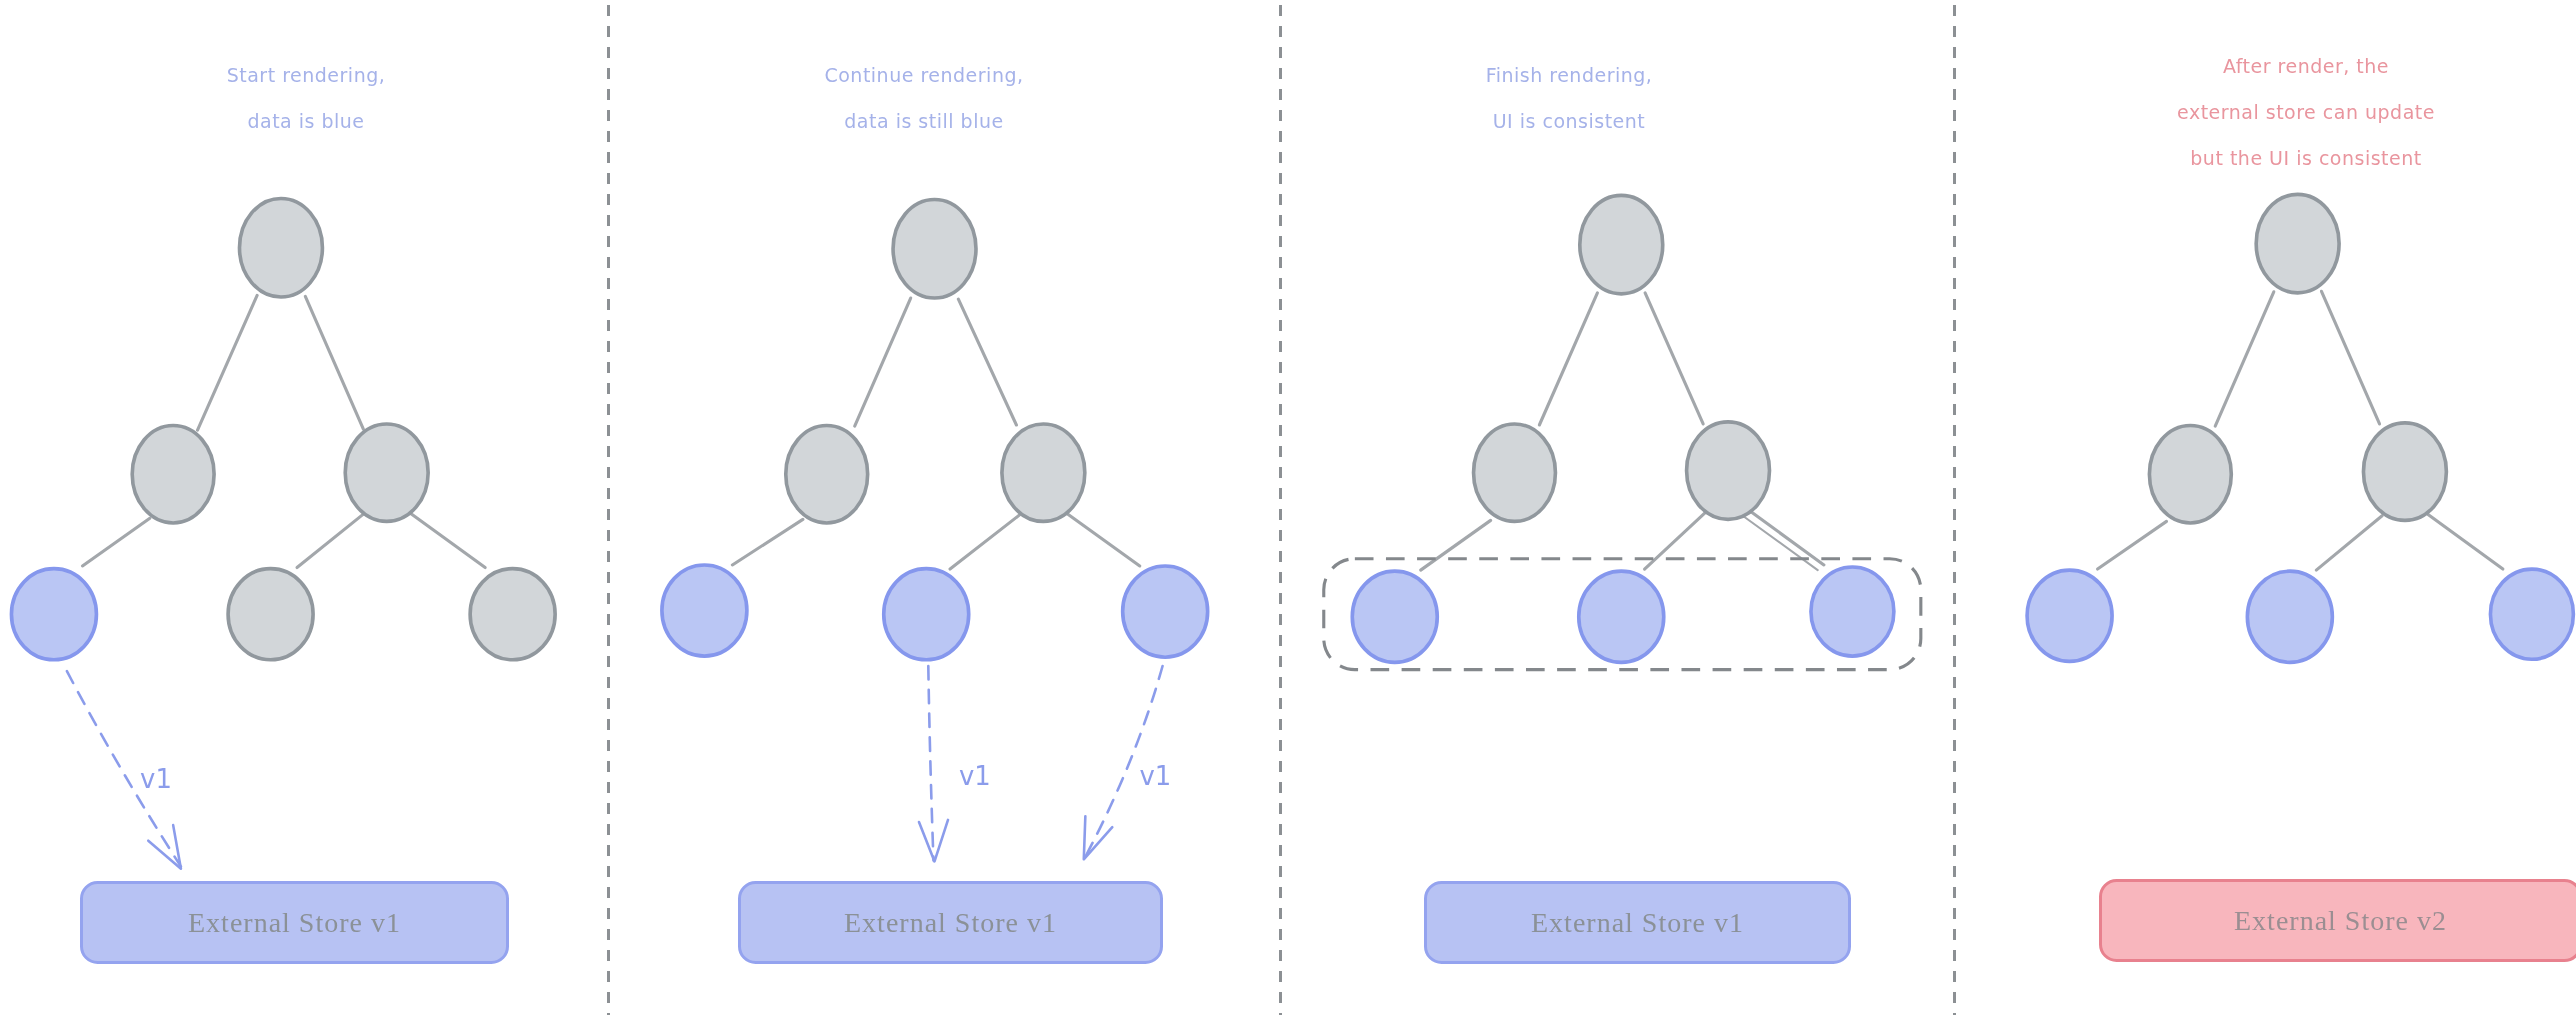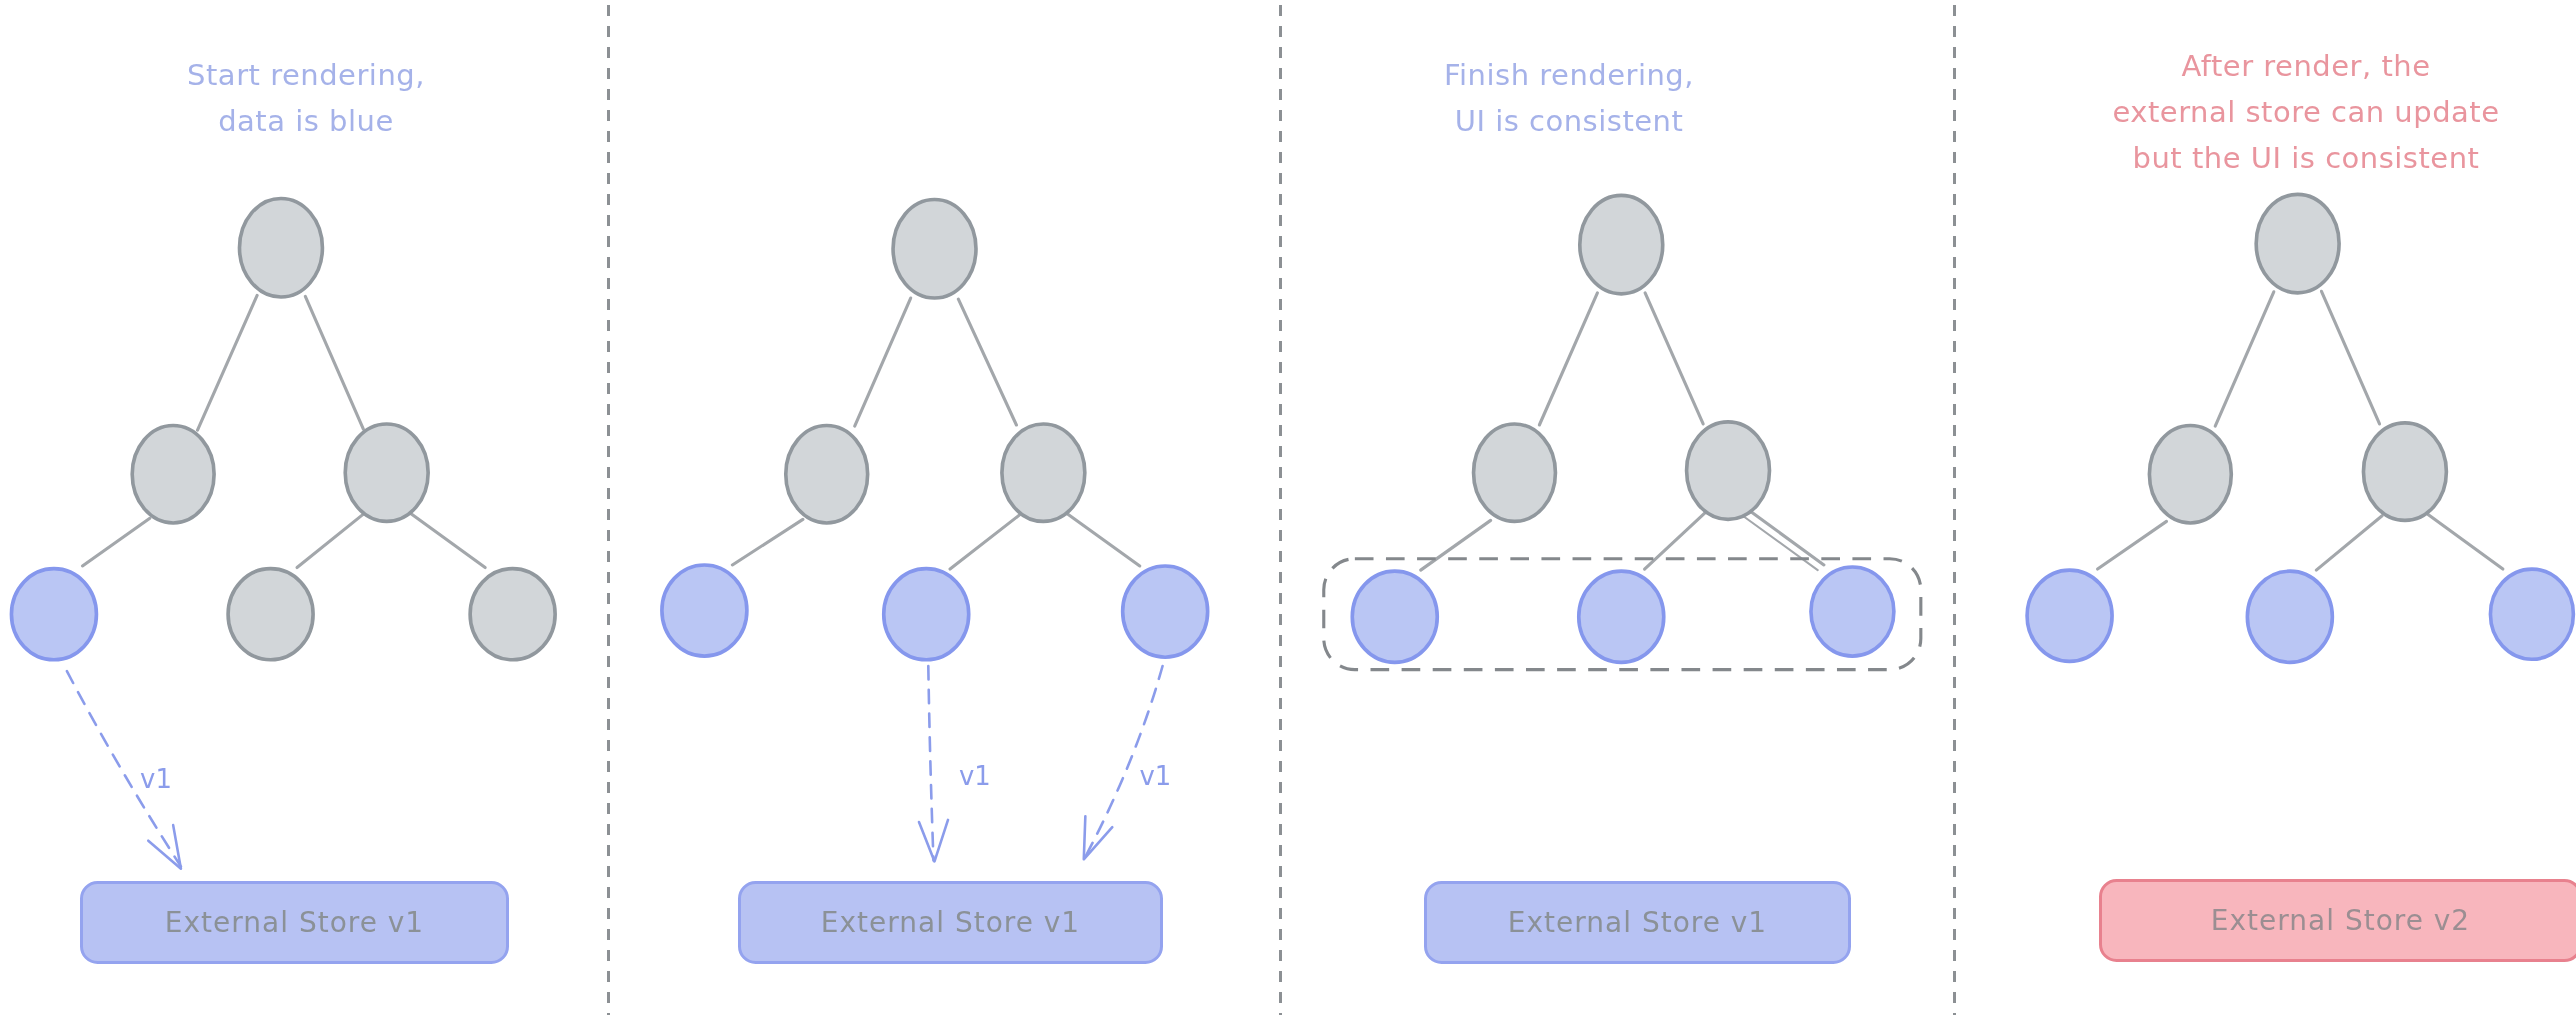--- a/index.html
+++ b/index.html
@@ -14,31 +14,32 @@
 
   
   .divider{
     position:absolute;top:5.2px;bottom:5.2px;width:2.6px;
     background:repeating-linear-gradient(to bottom,var(--divider) 0 11.4px,transparent 11.4px 21px);
   }
 
   
   .title{
     position:absolute;width:570px;text-align:center;
-    font-size:29px;line-height:46px;letter-spacing:0.5px;
+    font-size:19px;line-height:46px;letter-spacing:0.5px;
     white-space:pre-line;font-weight:500;
   }
   .title[data-variant="blue"]{color:var(--title-blue);}
   .title[data-variant="red"]{color:var(--title-red);}
 
   
   .store{
     position:absolute;height:83px;border-radius:17.6px;border:3.1px solid;
     display:flex;align-items:center;justify-content:center;
     box-sizing:border-box;
+    font-family:Liberation Serif, serif;
   }
   .store[data-variant="blue"]{background:var(--store-blue-fill);border-color:var(--store-blue-border);color:var(--store-blue-text);}
   .store[data-variant="red"]{background:var(--store-red-fill);border-color:var(--store-red-border);color:var(--store-red-text);}
   .store .label{font-size:28px;letter-spacing:1px;font-weight:500;}
 
   
   .edge{stroke:var(--edge);stroke-width:6;stroke-linecap:round;fill:none;}
   .edge.thin{stroke-width:4;}
   ellipse.node{stroke-width:7;}
   ellipse.node[data-state="gray"]{fill:var(--node-gray-fill);stroke:var(--node-gray-stroke);}
@@ -48,20 +49,22 @@
   text.arrow-label{fill:var(--arrow);font-size:50px;font-family:"DejaVu Sans","Liberation Sans",sans-serif;text-anchor:middle;}
   .group-box{fill:none;stroke:var(--dashed-box);stroke-width:6;stroke-dasharray:36 24;}
 </style>
 </head>
 <body>
 
 <div class="stage">
 
   <div class="title" style="left:21px;top:52px;" data-variant="blue">Start rendering,
 data is blue</div>
+  <div class="title" style="left:639px;top:52px;" data-variant="blue">Continue rendering,
+data is still blue</div>
   <div class="title" style="left:1284px;top:52px;" data-variant="blue">Finish rendering,
 UI is consistent</div>
   <div class="title" style="left:2021px;top:43px;" data-variant="red">After render, the
 external store can update
 but the UI is consistent</div>
 
   <svg class="diagram" width="2576" height="1020" viewBox="0 0 4968 1968">
 
     <g>
       <line class="edge" x1="495" y1="570" x2="380" y2="830"></line>

